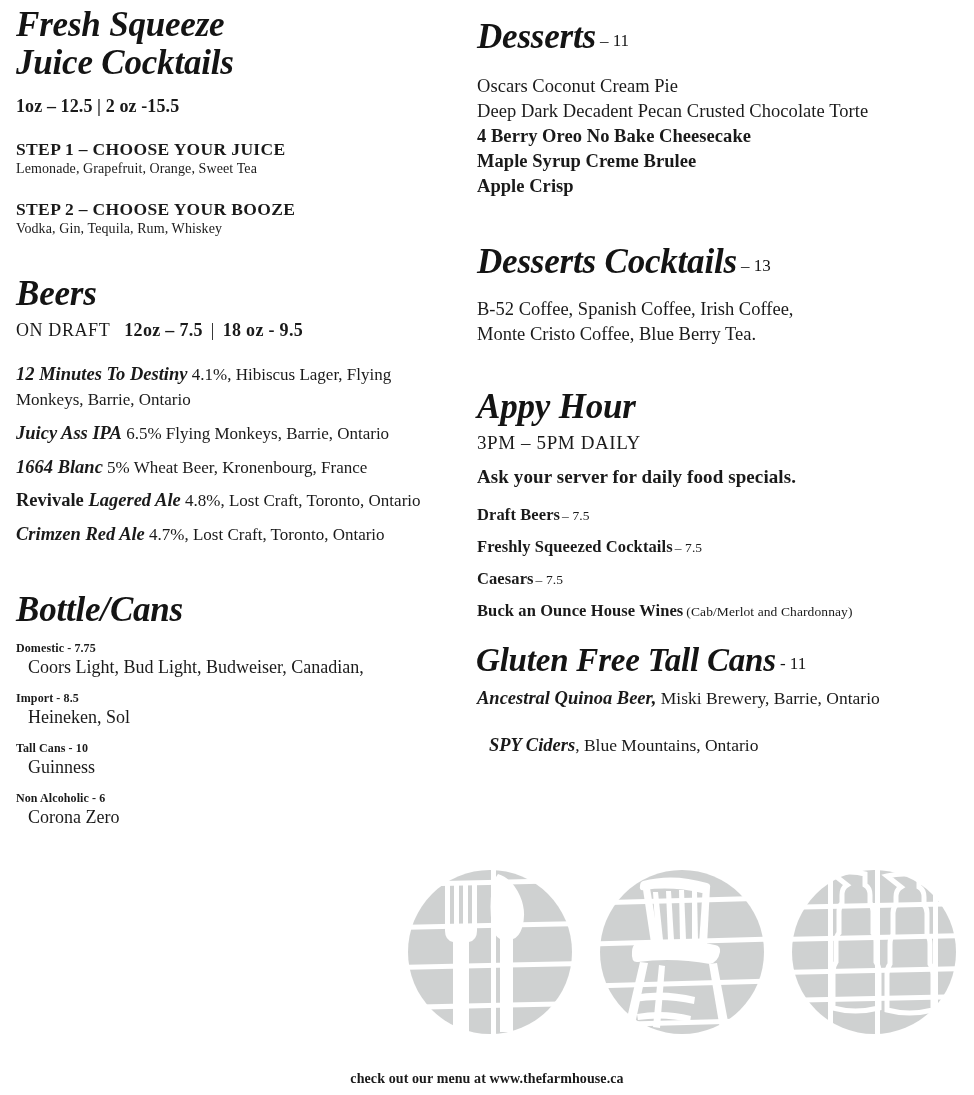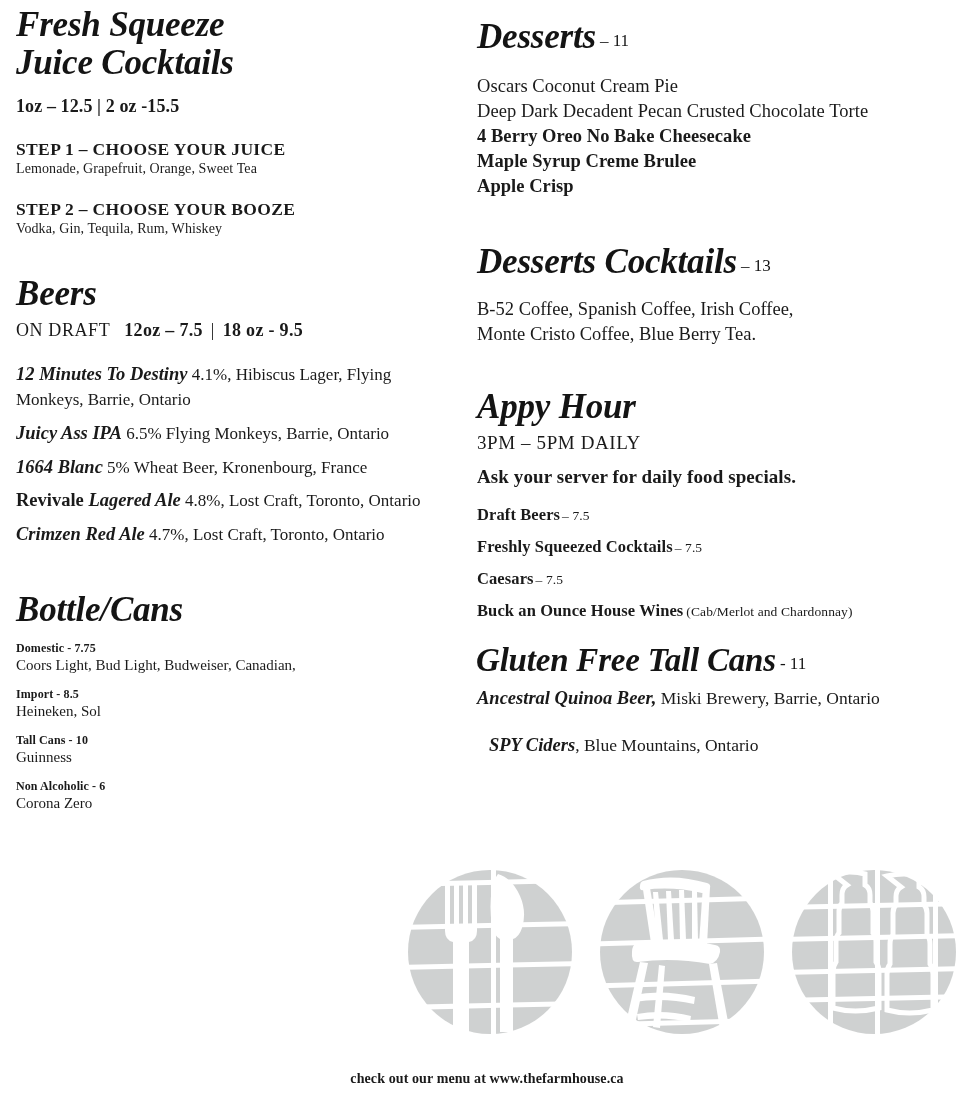--- a/index.html
+++ b/index.html
@@ -47,21 +47,21 @@
 
   .beer-list { margin-top:20px; }
   .beer { font-size:17px; line-height:1.45; margin-bottom:7px; }
   .beer .nm  { font-weight:700; font-style:italic; font-size:18.5px; }
   .beer .nmu { font-weight:700; font-style:normal; font-size:18.5px; }
   .beer .desc { font-size:17px; }
 
   .bc-group { margin-top:13px; }
   .bc-group:first-child { margin-top:12px; }
   .bc-title { font-weight:700; font-size:12px; letter-spacing:0.1px; }
-  .bc-items { font-size:15px; margin-top:1px; }
+  .bc-items { font-size:18px; margin-top:1px;margin-left:12px; }
 
   
   .dessert-list { margin-top:18px; }
   .dessert { font-size:18.5px; line-height:1.355; letter-spacing:0.05px; }
   .dessert.bold { font-weight:700; }
 
   .dc-body { font-size:18.5px; line-height:1.33; margin-top:16px; }
 
   .appy-time { font-size:19px; margin-top:6px; letter-spacing:0.6px; }
   .appy-ask  { font-size:19px; font-weight:700; margin-top:12px; letter-spacing:0.1px; }

